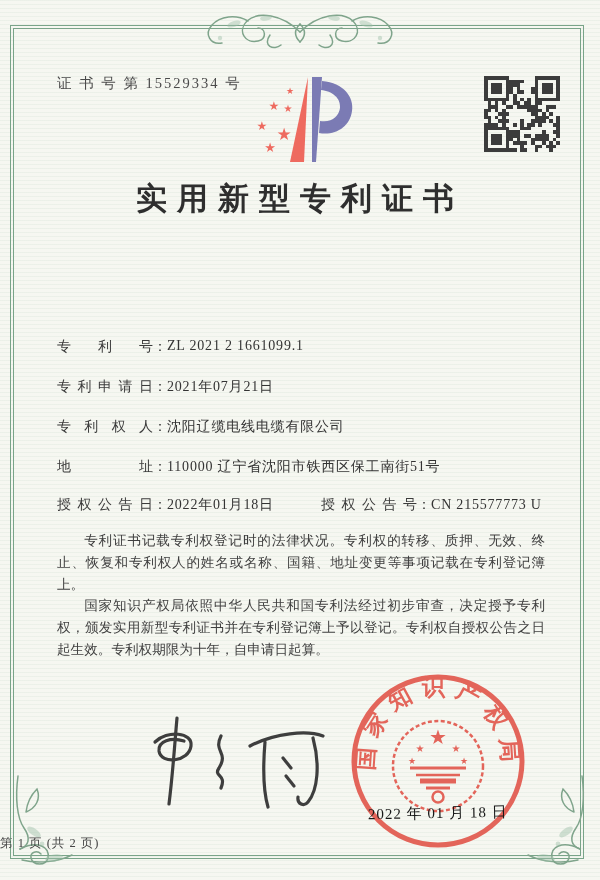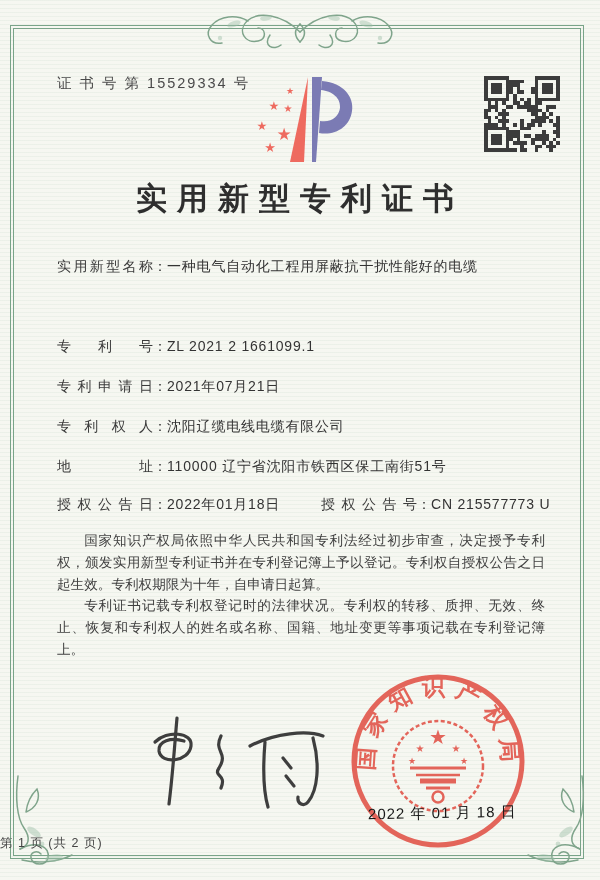--- a/index.html
+++ b/index.html
@@ -1,18 +1,18 @@
 <!DOCTYPE html>
 <html><head>
 <meta charset="utf-8">
 <style>
   html,body{margin:0;padding:0;background:#ffffff;}
   .page{
     position:relative;width:600px;height:880px;overflow:hidden;
-    font-family:Liberation Sans, sans-serif;color:#3b3b3b;
+    font-family:Liberation Serif, serif;color:#3b3b3b;
     background:
       repeating-linear-gradient(180deg, rgba(167,196,175,.13) 0px, rgba(167,196,175,.13) 1px, rgba(0,0,0,0) 1px, rgba(0,0,0,0) 4px),
       #f6f7f1;
   }
   .frame{
     position:absolute;left:13px;top:28px;width:566px;height:826px;
     border:1px solid #79a489;outline:1px solid #79a489;outline-offset:2px;
   }
   .cert-no{position:absolute;left:57px;top:74px;font-size:14.5px;letter-spacing:2px;color:#4a4a4a;}
   .logo{position:absolute;left:238px;top:72px;width:124px;height:98px;}
@@ -332,42 +332,39 @@
       <rect x="7" y="20" width="1" height="1"></rect>
       <rect x="8" y="20" width="1" height="1"></rect>
       <rect x="10" y="20" width="1" height="1"></rect>
       <rect x="11" y="20" width="1" height="1"></rect>
       <rect x="14" y="20" width="1" height="1"></rect>
       <rect x="18" y="20" width="1" height="1"></rect>
     </svg>
 
   <h1 class="title">实用新型专利证书</h1>
 
-  <div class="field-row" style="top:258px">
-    <span class="flabel">实用新型名称</span><span class="colon">：</span><span class="fvalue">一种电气自动化工程用屏蔽抗干扰性能好的电缆</span>
-  </div>
   <div class="field-row" style="top:338px">
     <span class="flabel">专利号</span><span class="colon">：</span><span class="fvalue">ZL 2021 2 1661099.1</span>
   </div>
   <div class="field-row" style="top:378px">
     <span class="flabel">专利申请日</span><span class="colon">：</span><span class="fvalue">2021年07月21日</span>
   </div>
   <div class="field-row" style="top:418px">
     <span class="flabel">专利权人</span><span class="colon">：</span><span class="fvalue">沈阳辽缆电线电缆有限公司</span>
   </div>
   <div class="field-row" style="top:458px">
     <span class="flabel">地址</span><span class="colon">：</span><span class="fvalue">110000 辽宁省沈阳市铁西区保工南街51号</span>
   </div>
   <div class="field-row" style="top:496px">
     <span class="flabel">授权公告日</span><span class="colon">：</span><span class="fvalue gdate">2022年01月18日</span><span class="flabel second">授权公告号</span><span class="colon">：</span><span class="fvalue">CN 215577773 U</span>
   </div>
 
   <div class="paras">
+    <p>专利证书记载专利权登记时的法律状况。专利权的转移、质押、无效、终止、恢复和专利权人的姓名或名称、国籍、地址变更等事项记载在专利登记簿上。</p>
     <p>国家知识产权局依照中华人民共和国专利法经过初步审查，决定授予专利权，颁发实用新型专利证书并在专利登记簿上予以登记。专利权自授权公告之日起生效。专利权期限为十年，自申请日起算。</p>
-    <p>专利证书记载专利权登记时的法律状况。专利权的转移、质押、无效、终止、恢复和专利权人的姓名或名称、国籍、地址变更等事项记载在专利登记簿上。</p>
   </div>
 
 
   <svg class="signature" viewBox="0 0 230 105" fill="none" stroke="#2b2b2b" stroke-width="3.2" stroke-linecap="round" opacity="0.9">
     <path d="M62,8 C60,30 58,62 54,94"></path>
     <path d="M40,32 C52,20 78,22 76,36 C74,52 46,55 44,41 C43,31 56,27 69,31"></path>
     <path d="M106,26 C98,42 114,42 104,58 C98,67 112,64 106,78"></path>
     <path d="M135,36 C160,23 192,20 208,26"></path>
     <path d="M150,32 C148,56 148,80 153,97"></path>
     <path d="M198,28 C205,54 203,80 193,92 C189,97 182,94 183,87"></path>

